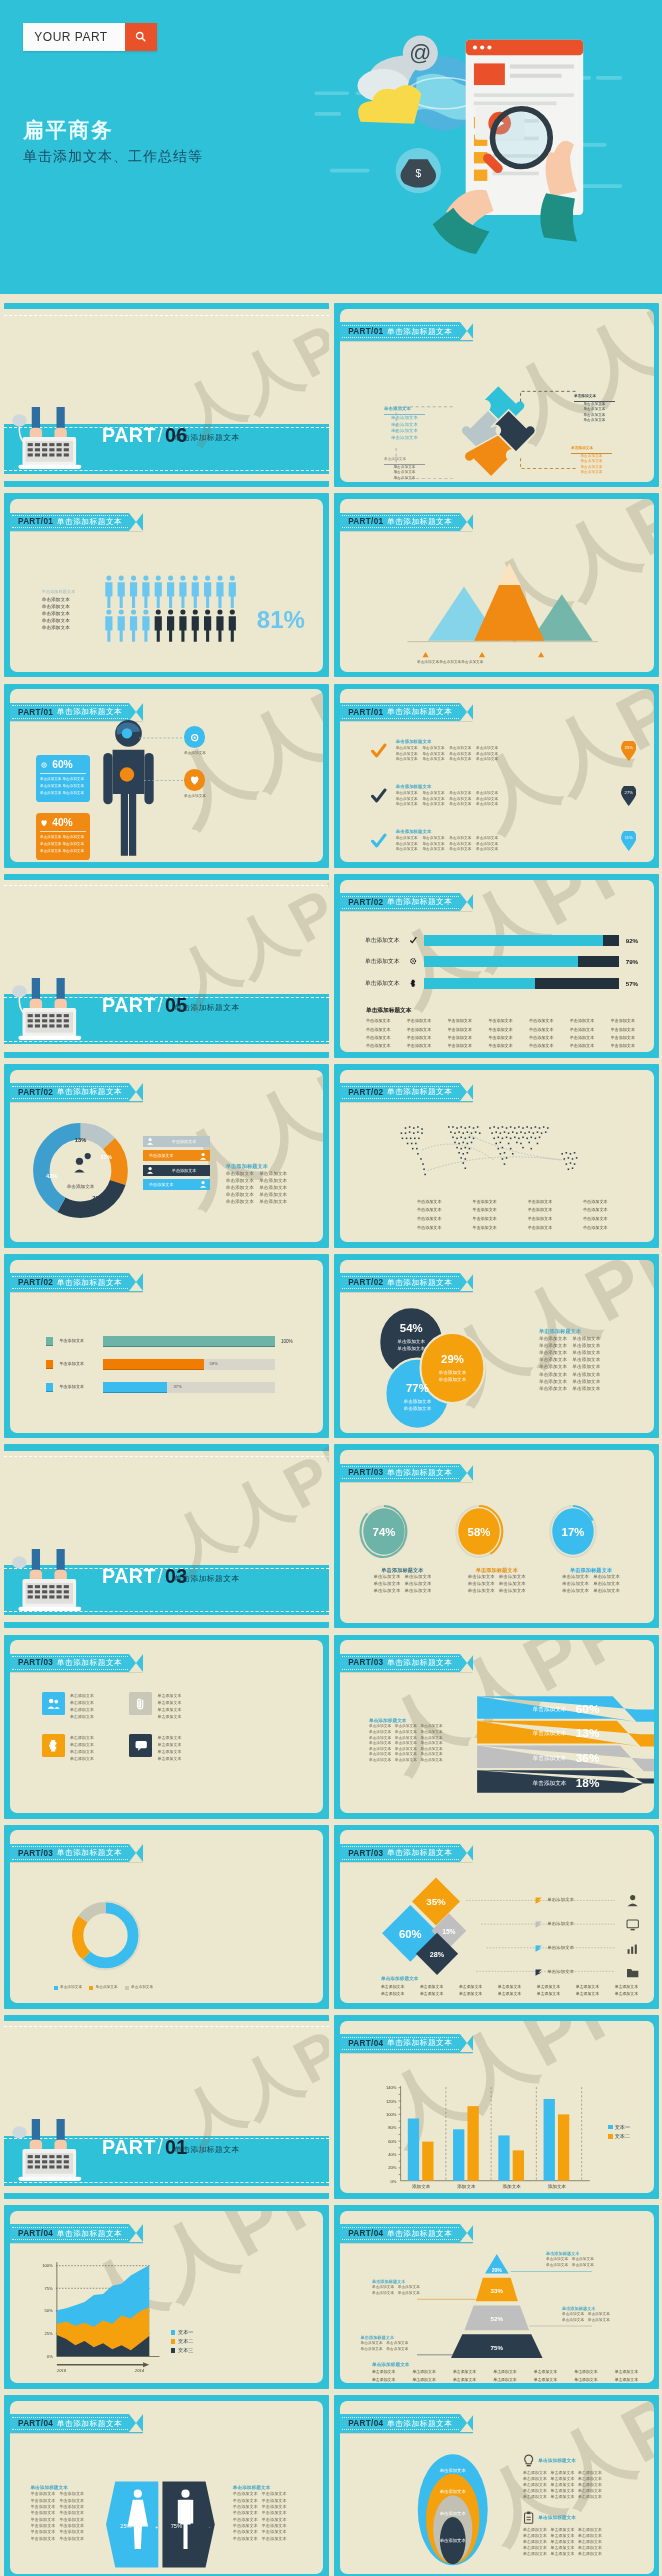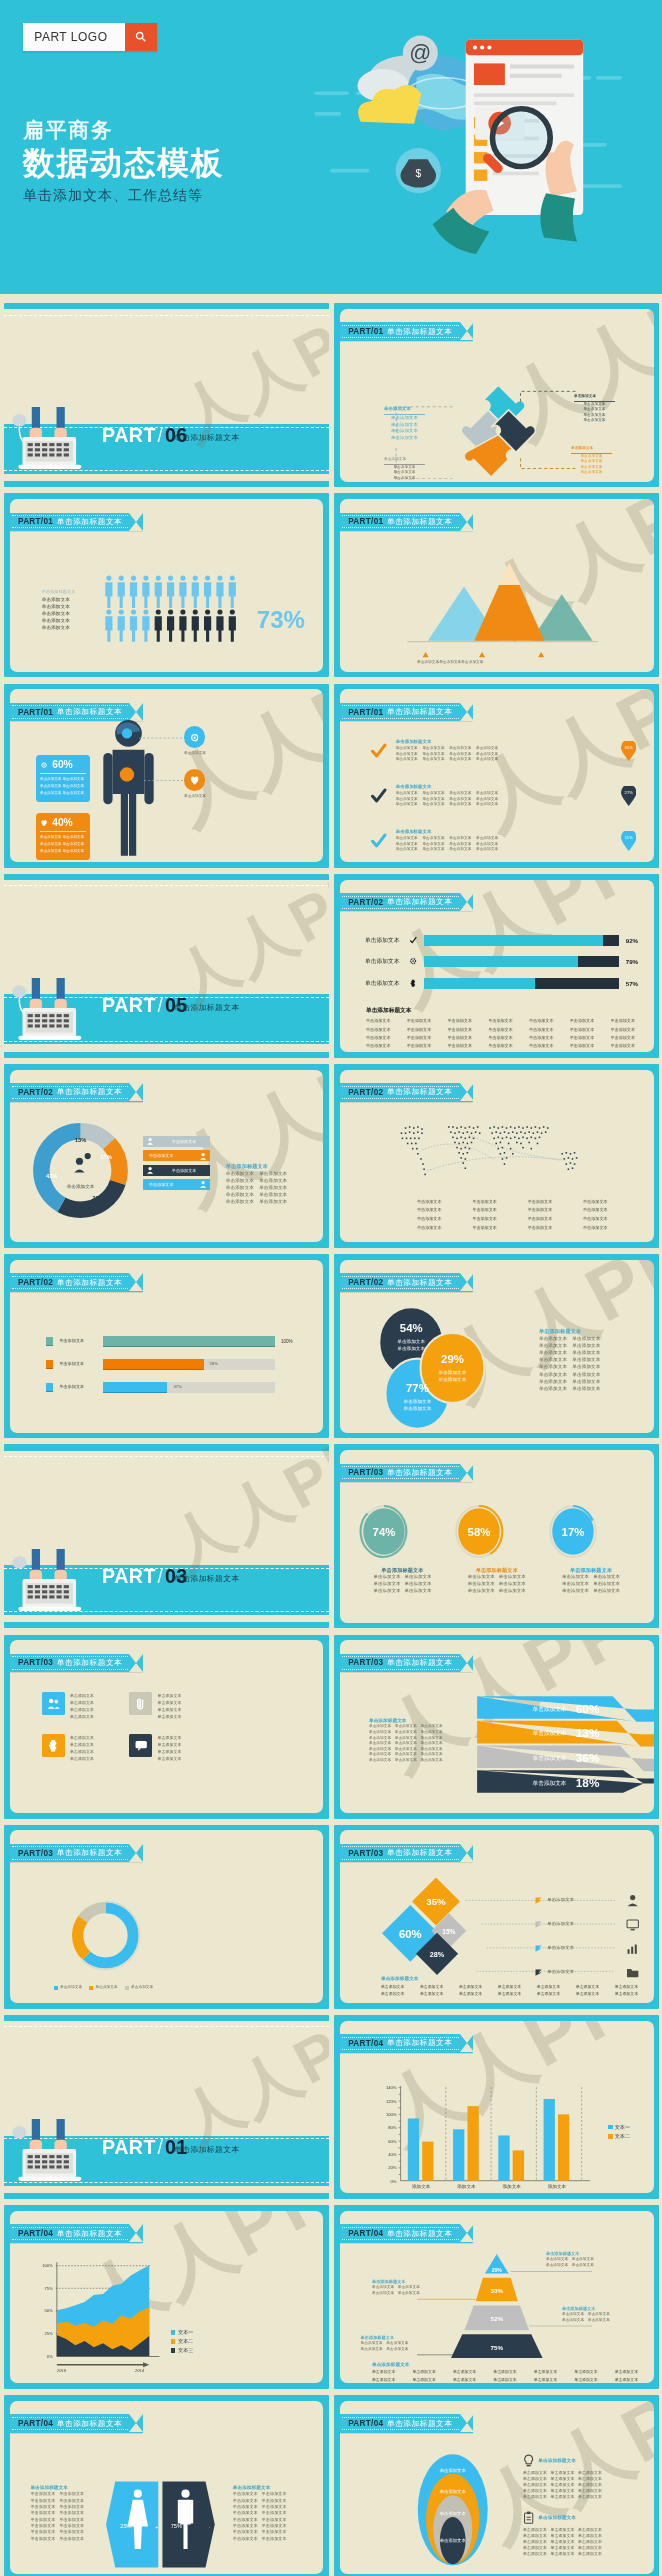--- a/index.html
+++ b/index.html
@@ -63,32 +63,31 @@
   .tiny.or { color:#f08a12; }
   .tiny.dk { color:#2b3d4d; }
 
   svg { display:block; }
 </style>
 </head>
 <body>
 
 <div class="hero">
   <div class="logo-bar">
-    <div class="logo-text">PART LOGO</div>
+    <div class="logo-text">YOUR PART</div>
     <div class="logo-search">
       <svg width="13.4" height="13.4" viewBox="0 0 26 26">
           <circle cx="11" cy="11" r="6.2" fill="none" stroke="#fff" stroke-width="2.6"></circle>
           <line x1="15.5" y1="15.5" x2="21" y2="21" stroke="#fff" stroke-width="3" stroke-linecap="round"></line>
         </svg>
     </div>
   </div>
 
   <div class="hero-txt">
     <div class="hero-line1">扁平商务</div>
-    <div class="hero-line2">数据动态模板</div>
     <div class="hero-line3">单击添加文本、工作总结等</div>
   </div>
 
   <div class="hero-art">
     <svg width="330" height="268" viewBox="0 0 640 520">
       <g opacity=".45" stroke="#8fe2ef" stroke-width="7" stroke-linecap="round">
         <line x1="10" y1="150" x2="70" y2="150"></line>
           <line x1="90" y1="150" x2="130" y2="150"></line>
         <line x1="10" y1="190" x2="55" y2="190"></line>
           <line x1="480" y1="120" x2="540" y2="120"></line>
@@ -357,21 +356,21 @@
           <g transform="translate(216,66)">
                 <circle cx="11" cy="6" r="5"></circle>
                 <path d="M4 14 h14 v28 h-4 v22 h-6 v-22 h-4z"></path>
               </g>
           <g transform="translate(240,66)">
                 <circle cx="11" cy="6" r="5"></circle>
                 <path d="M4 14 h14 v28 h-4 v22 h-6 v-22 h-4z"></path>
               </g>
         </g>
       </svg>
-      <div style="position:absolute;left:247px;top:107px;color:#6cc7f0;font-size:24px;font-weight:bold">73%</div>
+      <div style="position:absolute;left:247px;top:107px;color:#6cc7f0;font-size:24px;font-weight:bold">81%</div>
     </div>
   </div>
 
   <div class="slide">
     <div class="inner">
       <div class="wm" style="left:134px;top:-15.5px">人人PPT</div>
       <div class="ribbon">
         <div class="ribbon-dash t"></div>
             <div class="ribbon-dash b"></div>
         <span class="ribbon-part">PART/01</span>

